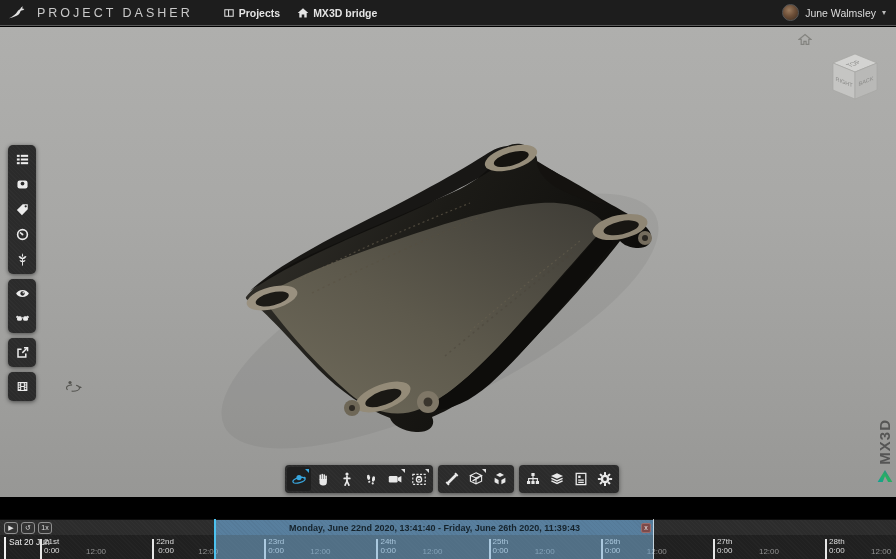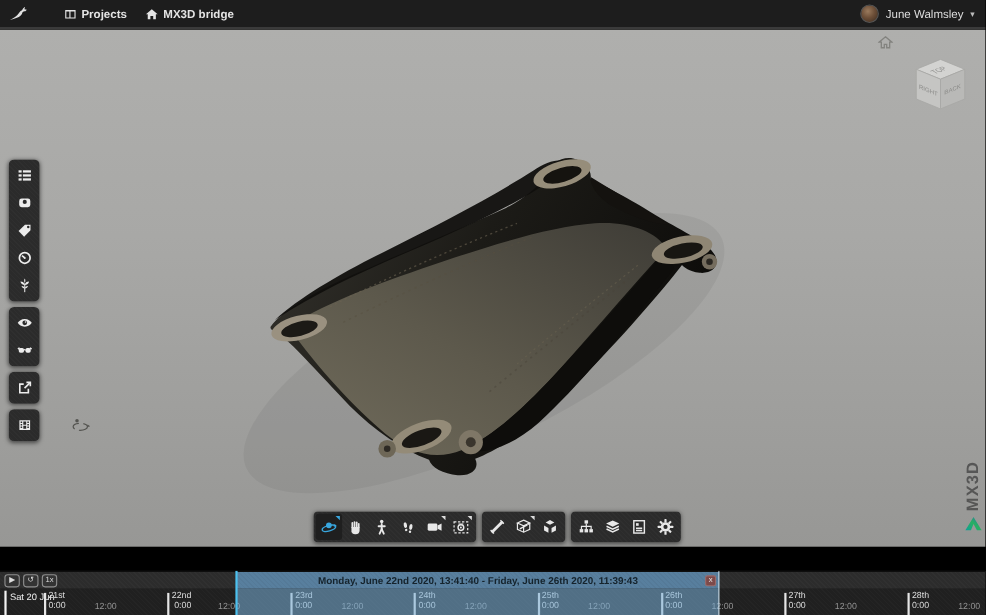--- a/index.html
+++ b/index.html
@@ -99,20 +99,21 @@
 <body>
 
 <div class="app">
 
   <div class="topbar">
     <span class="logo">
       <svg width="20" height="16" viewBox="0 0 20 16">
           <path fill="#e0e0e0" d="M1,13.2 C4,11.6 6.2,10.4 8,8.4 C9.4,6.9 10,5.1 12,4.3 L13.1,2.4 L14.8,1.2 L14.2,3.4 L16.4,3.9 L15.1,5.3 C14,5.5 13.1,5.4 12.5,6.2 C11.9,8.8 9.8,10.3 7.4,11.2 C5.3,12 3.1,12.8 1,13.2 Z"></path>
         </svg>
     </span>
+    <span class="app-title">PROJECT DASHER</span>
     <div class="crumbs">
       <span class="crumb">
         <span>
             <svg width="12" height="12" viewBox="0 0 14 14">
               <path fill="#e4e4e4" fill-rule="evenodd" d="M1.5,2.5 h11 v9 h-11 Z M2.7,3.9 v6.4 h3.2 V3.9 Z M7.1,3.9 v6.4 h4.2 V3.9 Z"></path>
             </svg>
           </span>
         <span>Projects</span>
       </span>
       <span class="crumb">

